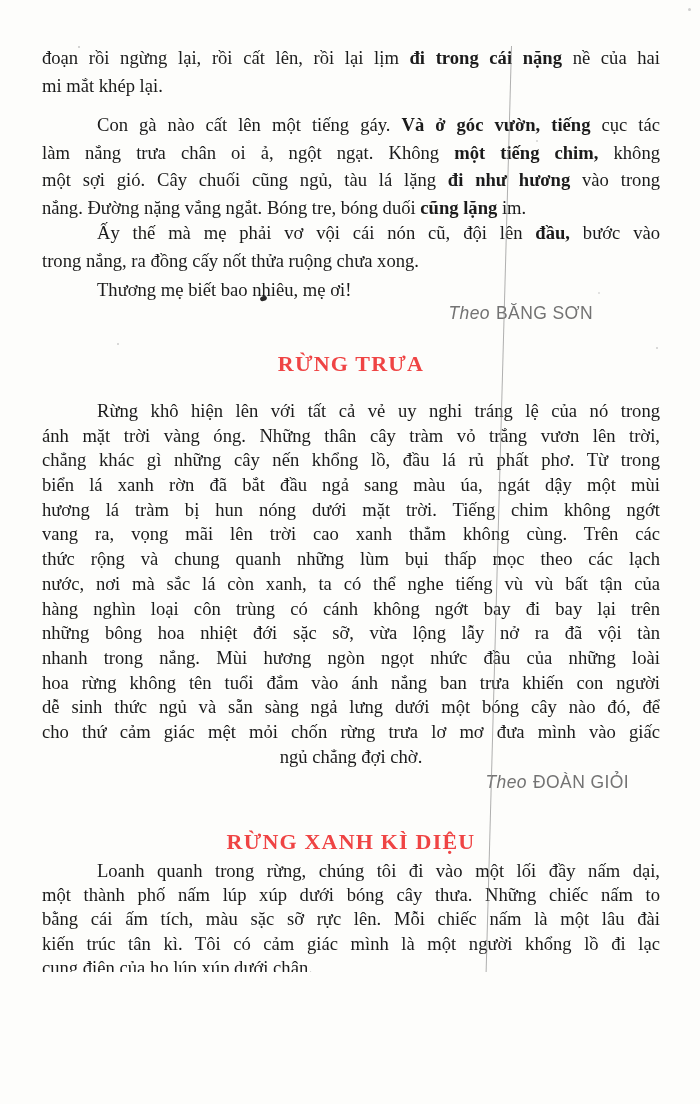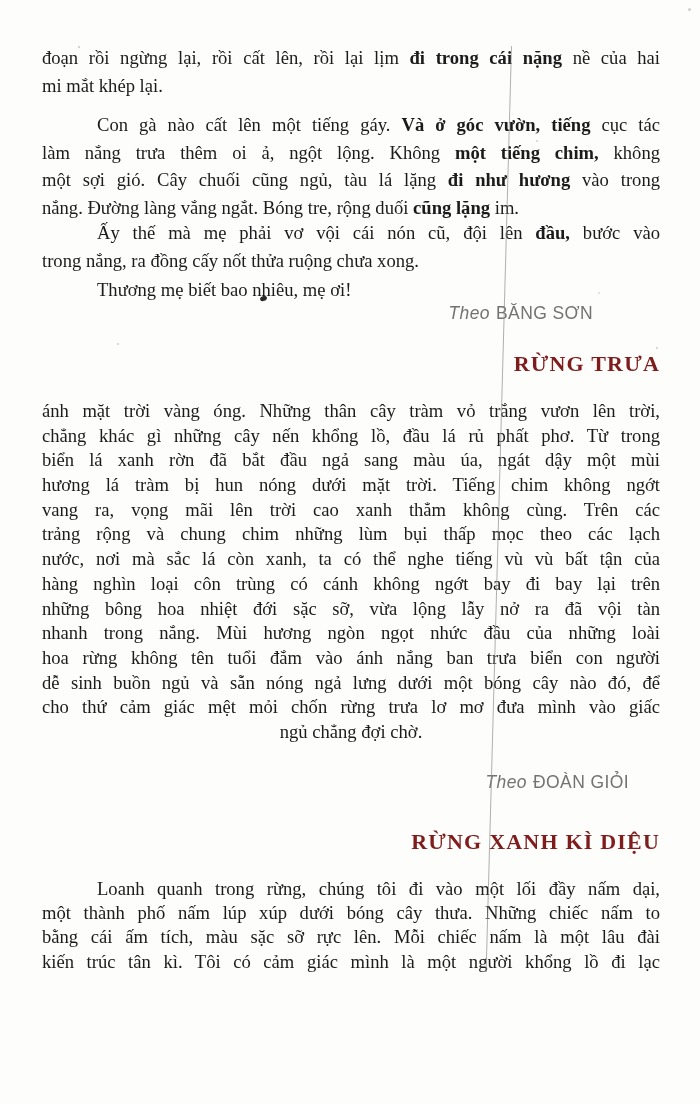--- a/index.html
+++ b/index.html
@@ -8,22 +8,22 @@
   .para{position:absolute;left:42px;width:618px;font-size:18.6px;}
   .ln{line-height:27.5px;height:27.5px;overflow:hidden;white-space:nowrap0;}
   .lh25 .ln{line-height:24.7px;height:24.7px;text-align:center;}
   .lh24 .ln{line-height:24.2px;height:24.2px;}
   .j{text-align:justify;text-align-last:justify;}
   .ind{text-indent:55px;}
   .b{font-weight:bold;}
   .byline{position:absolute;font-family:"Liberation Sans","DejaVu Sans",sans-serif;
           font-size:17.5px;color:#737373;letter-spacing:.4px;}
   .byline .it{font-style:italic;margin-right:6px;}
-  .title{position:absolute;left:42px;width:618px;text-align:right;font-weight:bold;
-         font-size:22px;letter-spacing:1.2px;color:#7f1d1d;}
+  .title{position:absolute;left:42px;width:618px;text-align:center;font-weight:bold;
+         font-size:22px;letter-spacing:1.2px;color:#ef4444;}
   .pagenum{position:absolute;left:38px;top:1022px;font-size:21px;color:#1b1b1b;}
   .fold{position:absolute;left:511px;top:46px;width:1px;height:1058px;background:#8f8f8f;
         opacity:.7;transform-origin:top left;transform:rotate(1.57deg);}
   .wm{position:absolute;font-family:"Liberation Sans","DejaVu Sans",sans-serif;
       color:rgba(130,130,130,0.05);-webkit-text-stroke:1.3px #c0c0c0;white-space:nowrap;}
   .wm-brand{left:126px;top:980px;font-size:76px;font-weight:bold;letter-spacing:3px;}
   .wm-slogan{left:210px;top:1050px;font-size:40px;letter-spacing:2px;}
   .speck{position:absolute;border-radius:50%;}
   .s1{left:260px;top:296px;width:7px;height:5px;background:#2a2a2a;transform:rotate(-20deg);}
   .s2{left:78px;top:46px;width:2px;height:2px;background:#c4c4c4;}
@@ -39,64 +39,65 @@
 
 <div class="page">
 
   <div class="para" style="top:44px">
     <div class="ln j"><span>đoạn rồi ngừng lại, rồi cất lên, rồi lại lịm </span><span class="b">đi trong cái nặng</span><span> nề của hai</span></div>
     <div class="ln"><span>mi mắt khép lại.</span></div>
   </div>
 
   <div class="para" style="top:111px">
     <div class="ln j ind"><span>Con gà nào cất lên một tiếng gáy. </span><span class="b">Và ở góc vườn, tiếng</span><span> cục tác</span></div>
-    <div class="ln j"><span>làm nắng trưa thêm oi ả, ngột lộng. Không </span><span class="b">một tiếng chim,</span><span> không</span></div>
+    <div class="ln j"><span>làm nắng trưa chân oi ả, ngột ngạt. Không </span><span class="b">một tiếng chim,</span><span> không</span></div>
     <div class="ln j"><span>một sợi gió. Cây chuối cũng ngủ, tàu lá lặng </span><span class="b">đi như hương</span><span> vào trong</span></div>
-    <div class="ln"><span>nắng. Đường làng vắng ngắt. Bóng tre, rộng duối </span><span class="b">cũng lặng</span><span> im.</span></div>
+    <div class="ln"><span>nắng. Đường nặng vắng ngắt. Bóng tre, bóng duối </span><span class="b">cũng lặng</span><span> im.</span></div>
   </div>
 
   <div class="para" style="top:219px">
     <div class="ln j ind"><span>Ấy thế mà mẹ phải vơ vội cái nón cũ, đội lên </span><span class="b">đầu,</span><span> bước vào</span></div>
     <div class="ln"><span>trong nắng, ra đồng cấy nốt thửa ruộng chưa xong.</span></div>
   </div>
 
   <div class="para" style="top:276px">
     <div class="ln ind"><span>Thương mẹ biết bao nhiêu, mẹ ơi!</span></div>
   </div>
 
   <div class="byline" style="top:303px;right:123px;">
     <span class="it">Theo</span><span>BĂNG SƠN</span>
   </div>
 
   <div class="title" style="top:351px">RỪNG TRƯA</div>
 
   <div class="para lh25" style="top:399px">
+    <div class="ln j ind"><span>Rừng khô hiện lên với tất cả vẻ uy nghi tráng lệ của nó trong</span></div>
     <div class="ln j"><span>ánh mặt trời vàng óng. Những thân cây tràm vỏ trắng vươn lên trời,</span></div>
     <div class="ln j"><span>chẳng khác gì những cây nến khổng lồ, đầu lá rủ phất phơ. Từ trong</span></div>
     <div class="ln j"><span>biển lá xanh rờn đã bắt đầu ngả sang màu úa, ngát dậy một mùi</span></div>
     <div class="ln j"><span>hương lá tràm bị hun nóng dưới mặt trời. Tiếng chim không ngớt</span></div>
     <div class="ln j"><span>vang ra, vọng mãi lên trời cao xanh thẳm không cùng. Trên các</span></div>
-    <div class="ln j"><span>trảng rộng và chung chim những lùm bụi thấp mọc theo các lạch</span></div>
+    <div class="ln j"><span>thức rộng và chung quanh những lùm bụi thấp mọc theo các lạch</span></div>
     <div class="ln j"><span>nước, nơi mà sắc lá còn xanh, ta có thể nghe tiếng vù vù bất tận của</span></div>
     <div class="ln j"><span>hàng nghìn loại côn trùng có cánh không ngớt bay đi bay lại trên</span></div>
     <div class="ln j"><span>những bông hoa nhiệt đới sặc sỡ, vừa lộng lẫy nở ra đã vội tàn</span></div>
     <div class="ln j"><span>nhanh trong nắng. Mùi hương ngòn ngọt nhức đầu của những loài</span></div>
-    <div class="ln j"><span>hoa rừng không tên tuổi đắm vào ánh nắng ban trưa biển con người</span></div>
-    <div class="ln j"><span>dễ sinh buồn ngủ và sẵn nóng ngả lưng dưới một bóng cây nào đó, để</span></div>
+    <div class="ln j"><span>hoa rừng không tên tuổi đắm vào ánh nắng ban trưa khiến con người</span></div>
+    <div class="ln j"><span>dễ sinh thức ngủ và sẵn sàng ngả lưng dưới một bóng cây nào đó, để</span></div>
     <div class="ln j"><span>cho thứ cảm giác mệt mỏi chốn rừng trưa lơ mơ đưa mình vào giấc</span></div>
     <div class="ln"><span>ngủ chẳng đợi chờ.</span></div>
   </div>
 
   <div class="byline" style="top:772px;right:87px;text-align:center;">
     <span class="it">Theo</span><span>ĐOÀN GIỎI</span>
   </div>
 
   <div class="title" style="top:829px">RỪNG XANH KÌ DIỆU</div>
 
-  <div class="para lh24" style="top:877px">
+  <div class="para lh24" style="top:859px">
     <div class="ln j ind"><span>Loanh quanh trong rừng, chúng tôi đi vào một lối đầy nấm dại,</span></div>
     <div class="ln j"><span>một thành phố nấm lúp xúp dưới bóng cây thưa. Những chiếc nấm to</span></div>
     <div class="ln j"><span>bằng cái ấm tích, màu sặc sỡ rực lên. Mỗi chiếc nấm là một lâu đài</span></div>
     <div class="ln j"><span>kiến trúc tân kì. Tôi có cảm giác mình là một người khổng lồ đi lạc</span></div>
     <div class="ln"><span>cung điện của họ lúp xúp dưới chân.</span></div>
   </div>
 
   <div class="pagenum">6</div>
 
   <div class="wm wm-brand">davibooks</div>

